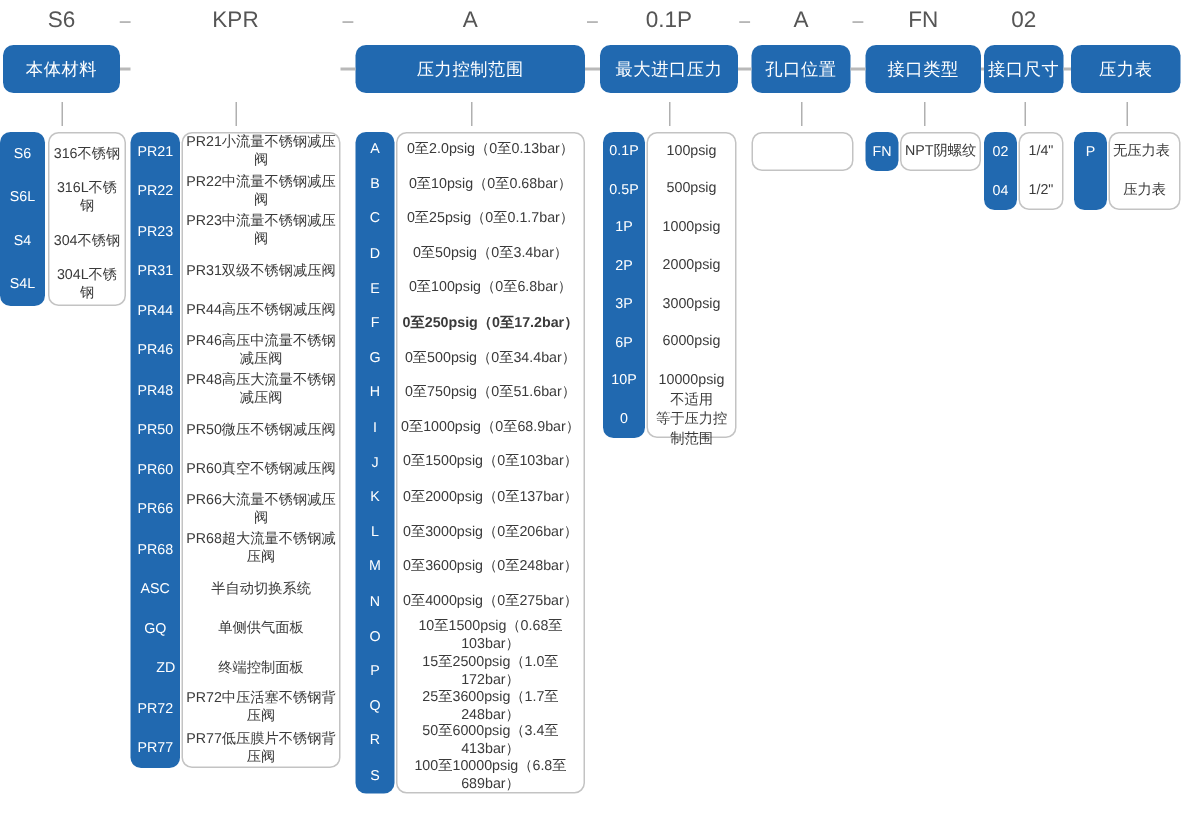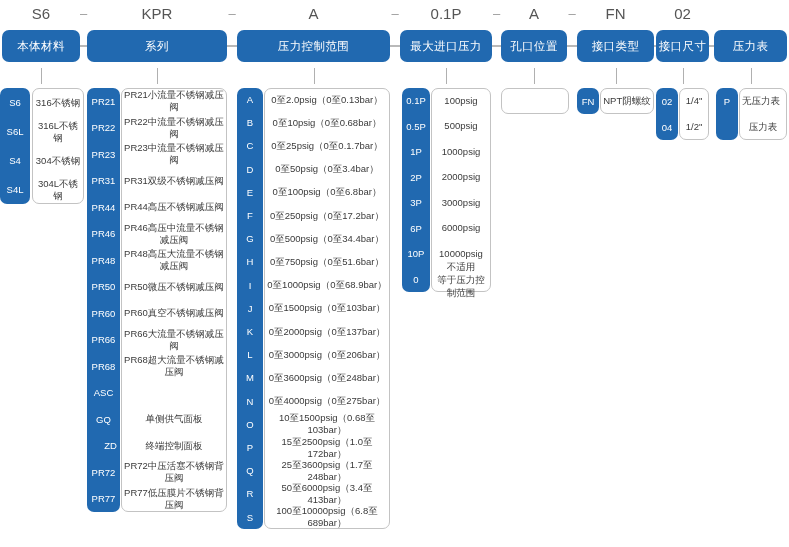--- a/index.html
+++ b/index.html
@@ -145,21 +145,20 @@
     <div class="code-token" style="left: 656px; width: 53px;">02</div>
     <div class="code-dash" style="left: 75.5px; width: 16px;">–</div>
     <div class="code-dash" style="left: 224px; width: 16px;">–</div>
     <div class="code-dash" style="left: 387px; width: 16px;">–</div>
     <div class="code-dash" style="left: 488.5px; width: 16px;">–</div>
     <div class="code-dash" style="left: 564px; width: 16px;">–</div>
   </div>
 
 <div id="header-band">
     <div class="hdr-box" style="left: 2px; width: 78px;">本体材料</div>
-    <div class="hdr-box" style="left: 87px; width: 140px;">系列</div>
     <div class="hdr-box" style="left: 237px; width: 153px;">压力控制范围</div>
     <div class="hdr-box" style="left: 400px; width: 92px;">最大进口压力</div>
     <div class="hdr-box" style="left: 501px; width: 66px;">孔口位置</div>
     <div class="hdr-box" style="left: 577px; width: 77px;">接口类型</div>
     <div class="hdr-box" style="left: 656px; width: 53px;">接口尺寸</div>
     <div class="hdr-box" style="left: 714px; width: 73px;">压力表</div>
     <div class="hdr-dash" style="left: 80px; width: 7px;"></div>
     <div class="hdr-dash" style="left: 227px; width: 10px;"></div>
     <div class="hdr-dash" style="left: 390px; width: 10px;"></div>
     <div class="hdr-dash" style="left: 492px; width: 9px;"></div>
@@ -215,20 +214,21 @@
       <div class="desc-cell" style="position: absolute; left: 121px; width: 106px; top: 26.5px; height: 26.5px; z-index: 3;">PR22中流量不锈钢减压阀</div>
       <div class="desc-cell" style="position: absolute; left: 121px; width: 106px; top: 53px; height: 26.5px; z-index: 3;">PR23中流量不锈钢减压阀</div>
       <div class="desc-cell" style="position: absolute; left: 121px; width: 106px; top: 79.5px; height: 26.5px; z-index: 3;">PR31双级不锈钢减压阀</div>
       <div class="desc-cell" style="position: absolute; left: 121px; width: 106px; top: 106px; height: 26.5px; z-index: 3;">PR44高压不锈钢减压阀</div>
       <div class="desc-cell" style="position: absolute; left: 121px; width: 106px; top: 132.5px; height: 26.5px; z-index: 3;">PR46高压中流量不锈钢减压阀</div>
       <div class="desc-cell" style="position: absolute; left: 121px; width: 106px; top: 159px; height: 26.5px; z-index: 3;">PR48高压大流量不锈钢减压阀</div>
       <div class="desc-cell" style="position: absolute; left: 121px; width: 106px; top: 185.5px; height: 26.5px; z-index: 3;">PR50微压不锈钢减压阀</div>
       <div class="desc-cell" style="position: absolute; left: 121px; width: 106px; top: 212px; height: 26.5px; z-index: 3;">PR60真空不锈钢减压阀</div>
       <div class="desc-cell" style="position: absolute; left: 121px; width: 106px; top: 238.5px; height: 26.5px; z-index: 3;">PR66大流量不锈钢减压阀</div>
       <div class="desc-cell" style="position: absolute; left: 121px; width: 106px; top: 265px; height: 26.5px; z-index: 3;">PR68超大流量不锈钢减压阀</div>
+      <div class="desc-cell" style="position: absolute; left: 121px; width: 106px; top: 291.5px; height: 26.5px; z-index: 3;">半自动切换系统</div>
       <div class="desc-cell" style="position: absolute; left: 121px; width: 106px; top: 318px; height: 26.5px; z-index: 3;">单侧供气面板</div>
       <div class="desc-cell" style="position: absolute; left: 121px; width: 106px; top: 344.5px; height: 26.5px; z-index: 3;">终端控制面板</div>
       <div class="desc-cell" style="position: absolute; left: 121px; width: 106px; top: 371px; height: 26.5px; z-index: 3;">PR72中压活塞不锈钢背压阀</div>
       <div class="desc-cell" style="position: absolute; left: 121px; width: 106px; top: 397.5px; height: 26.5px; z-index: 3;">PR77低压膜片不锈钢背压阀</div>
     </div>
     <div class="col" style="left: 0px; top: 88px; width: 789px; height: 440.8px;">
       <div class="code-rail" style="left: 237px; width: 26px; height: 440.8px;"></div>
       <div class="code-cell" style="top: 0px; height: 23.2px; left: 237px; width: 26px; position: absolute; z-index: 3;">A</div>
       <div class="code-cell" style="top: 23.2px; height: 23.2px; left: 237px; width: 26px; position: absolute; z-index: 3;">B</div>
       <div class="code-cell" style="top: 46.4px; height: 23.2px; left: 237px; width: 26px; position: absolute; z-index: 3;">C</div>
@@ -247,21 +247,21 @@
       <div class="code-cell" style="top: 348px; height: 23.2px; left: 237px; width: 26px; position: absolute; z-index: 3;">P</div>
       <div class="code-cell" style="top: 371.2px; height: 23.2px; left: 237px; width: 26px; position: absolute; z-index: 3;">Q</div>
       <div class="code-cell" style="top: 394.4px; height: 23.2px; left: 237px; width: 26px; position: absolute; z-index: 3;">R</div>
       <div class="code-cell" style="top: 417.6px; height: 23.2px; left: 237px; width: 26px; position: absolute; z-index: 3;">S</div>
       <div class="desc-panel" style="left: 264px; width: 126px; height: 440.8px;"></div>
       <div class="desc-cell" style="position: absolute; left: 264px; width: 126px; top: 0px; height: 23.2px; z-index: 3;">0至2.0psig（0至0.13bar）</div>
       <div class="desc-cell" style="position: absolute; left: 264px; width: 126px; top: 23.2px; height: 23.2px; z-index: 3;">0至10psig（0至0.68bar）</div>
       <div class="desc-cell" style="position: absolute; left: 264px; width: 126px; top: 46.4px; height: 23.2px; z-index: 3;">0至25psig（0至0.1.7bar）</div>
       <div class="desc-cell" style="position: absolute; left: 264px; width: 126px; top: 69.6px; height: 23.2px; z-index: 3;">0至50psig（0至3.4bar）</div>
       <div class="desc-cell" style="position: absolute; left: 264px; width: 126px; top: 92.8px; height: 23.2px; z-index: 3;">0至100psig（0至6.8bar）</div>
-      <div class="desc-cell" style="position: absolute; left: 264px; width: 126px; top: 116px; height: 23.2px; z-index: 3;">0至250psig（0至17.2bar）</div>
+      <div class="desc-cell" style="position: absolute; left: 264px; width: 126px; top: 116px; height: 23.2px; z-index: 3; font-weight: bold;">0至250psig（0至17.2bar）</div>
       <div class="desc-cell" style="position: absolute; left: 264px; width: 126px; top: 139.2px; height: 23.2px; z-index: 3;">0至500psig（0至34.4bar）</div>
       <div class="desc-cell" style="position: absolute; left: 264px; width: 126px; top: 162.4px; height: 23.2px; z-index: 3;">0至750psig（0至51.6bar）</div>
       <div class="desc-cell" style="position: absolute; left: 264px; width: 126px; top: 185.6px; height: 23.2px; z-index: 3;">0至1000psig（0至68.9bar）</div>
       <div class="desc-cell" style="position: absolute; left: 264px; width: 126px; top: 208.8px; height: 23.2px; z-index: 3;">0至1500psig（0至103bar）</div>
       <div class="desc-cell" style="position: absolute; left: 264px; width: 126px; top: 232px; height: 23.2px; z-index: 3;">0至2000psig（0至137bar）</div>
       <div class="desc-cell" style="position: absolute; left: 264px; width: 126px; top: 255.2px; height: 23.2px; z-index: 3;">0至3000psig（0至206bar）</div>
       <div class="desc-cell" style="position: absolute; left: 264px; width: 126px; top: 278.4px; height: 23.2px; z-index: 3;">0至3600psig（0至248bar）</div>
       <div class="desc-cell" style="position: absolute; left: 264px; width: 126px; top: 301.6px; height: 23.2px; z-index: 3;">0至4000psig（0至275bar）</div>
       <div class="desc-cell" style="position: absolute; left: 264px; width: 126px; top: 324.8px; height: 23.2px; z-index: 3;">10至1500psig（0.68至103bar）</div>
       <div class="desc-cell" style="position: absolute; left: 264px; width: 126px; top: 348px; height: 23.2px; z-index: 3;">15至2500psig（1.0至172bar）</div>

